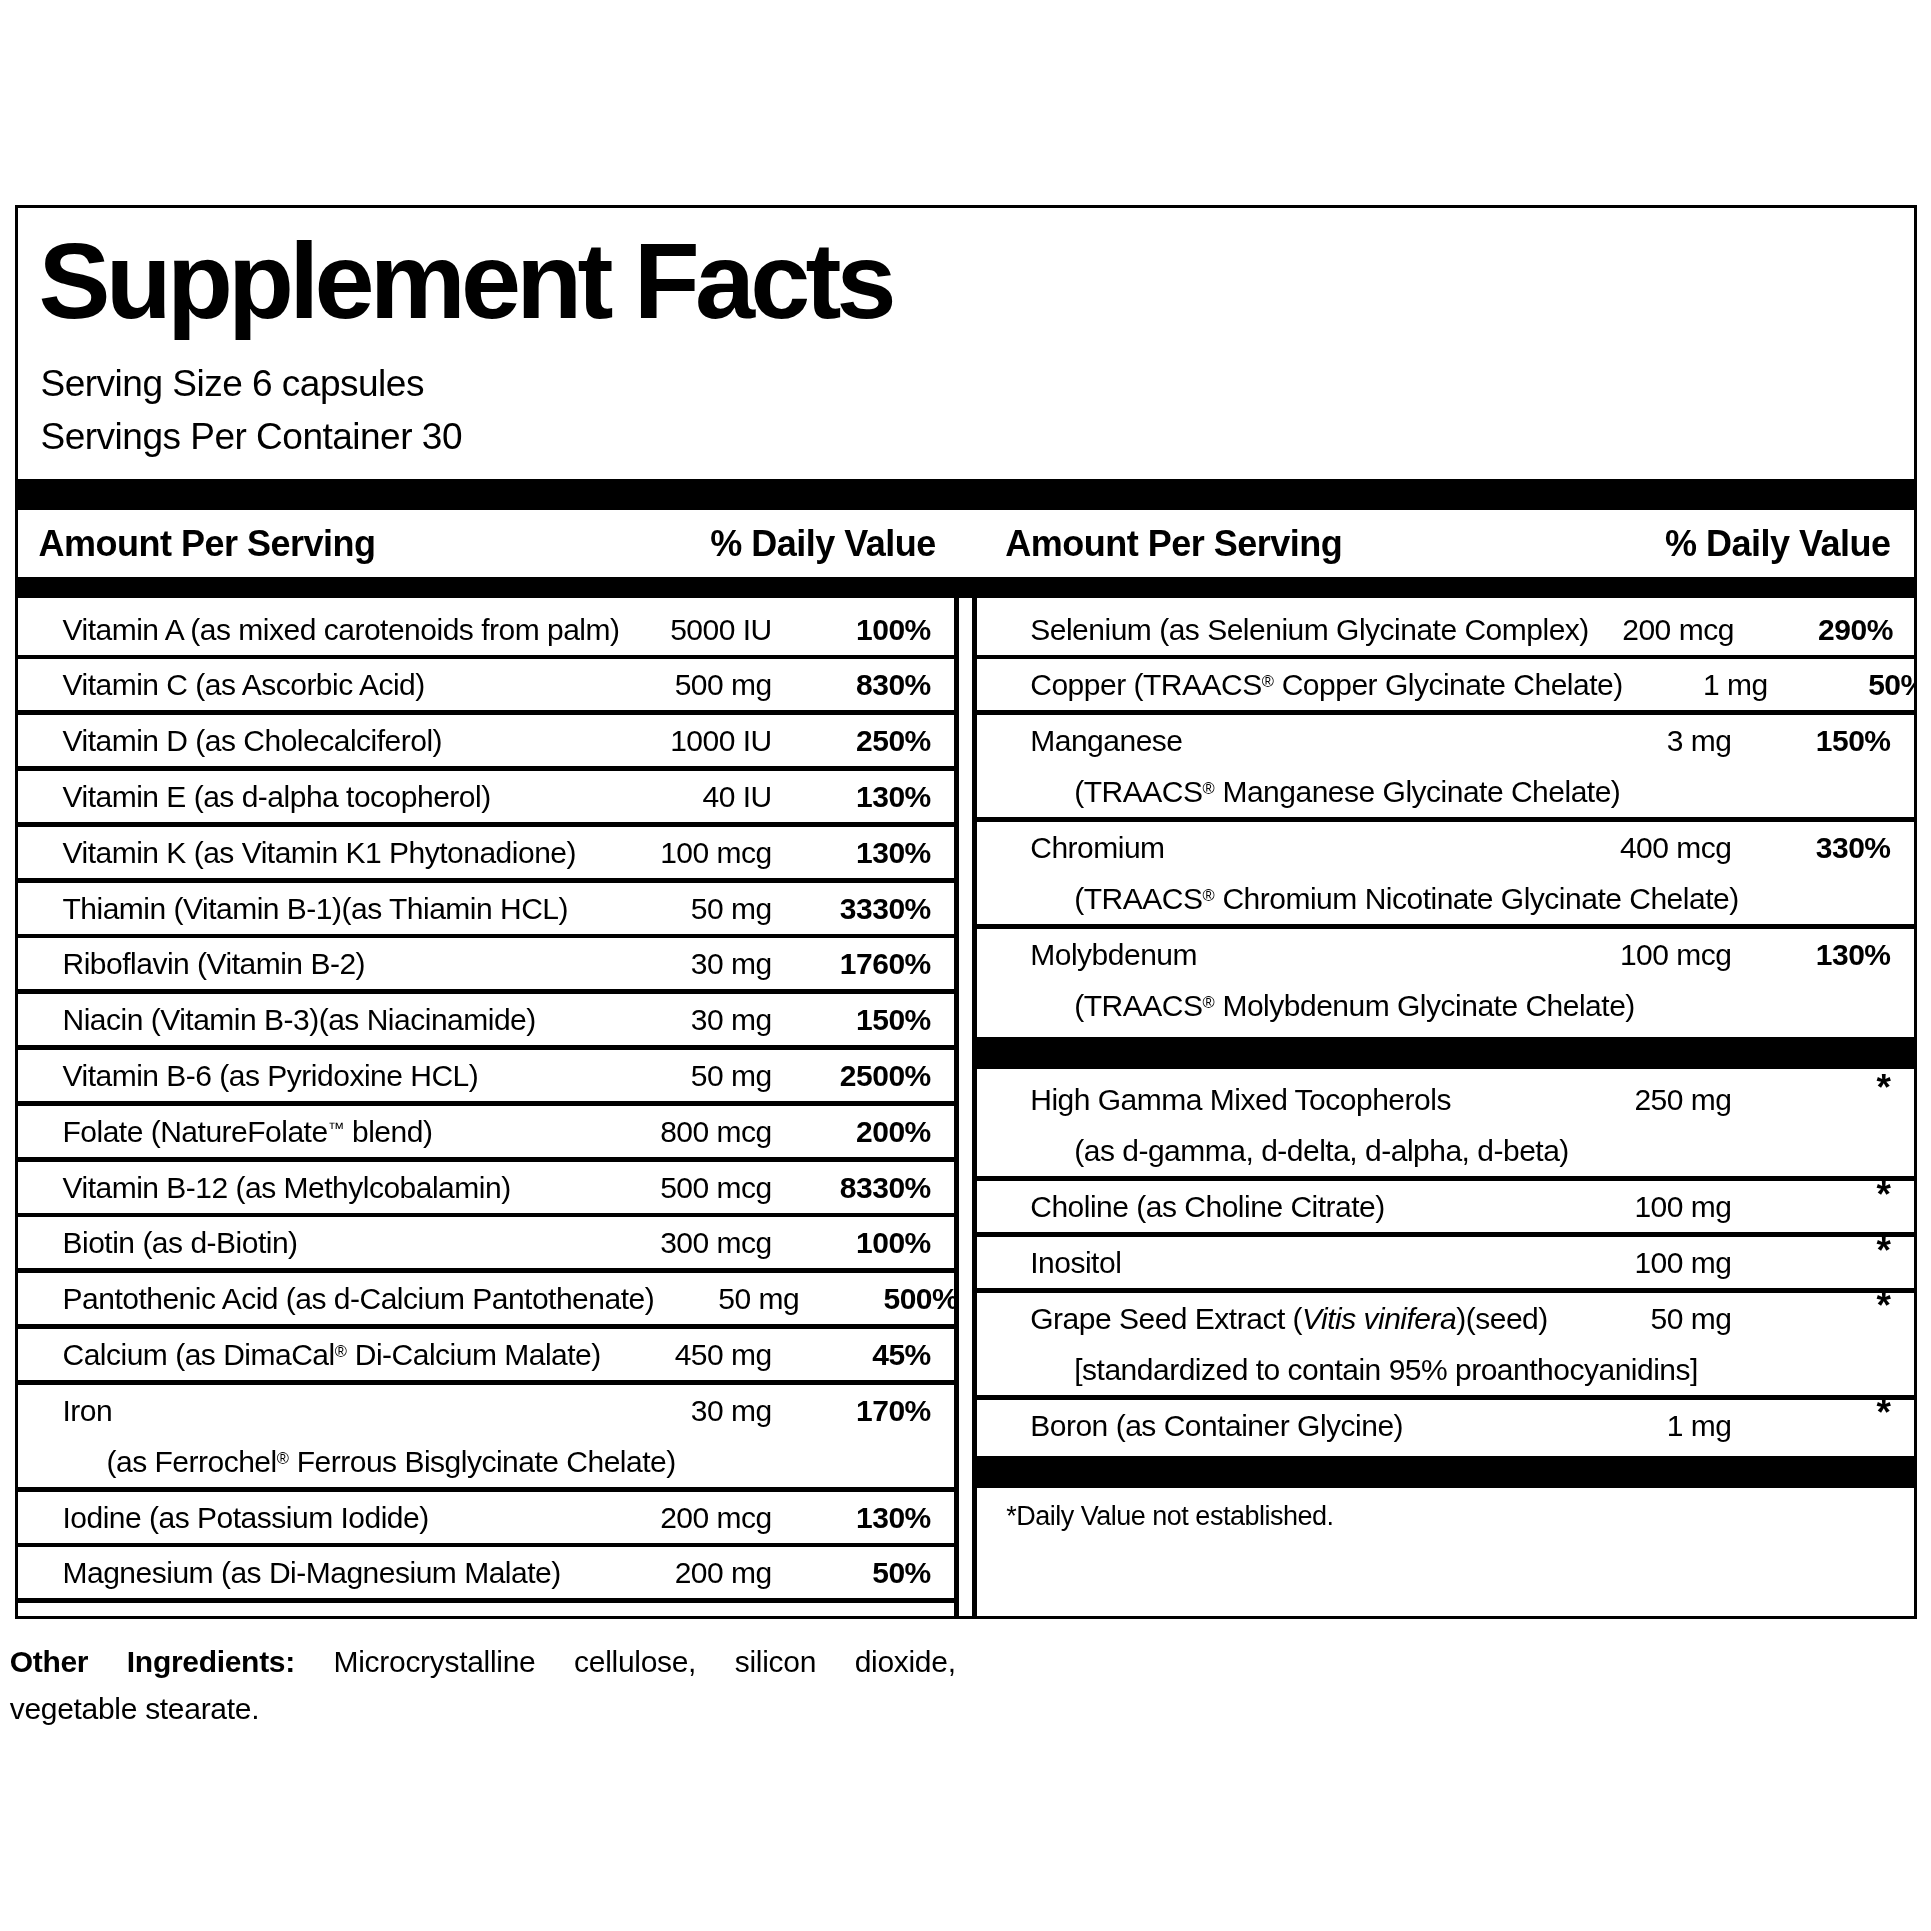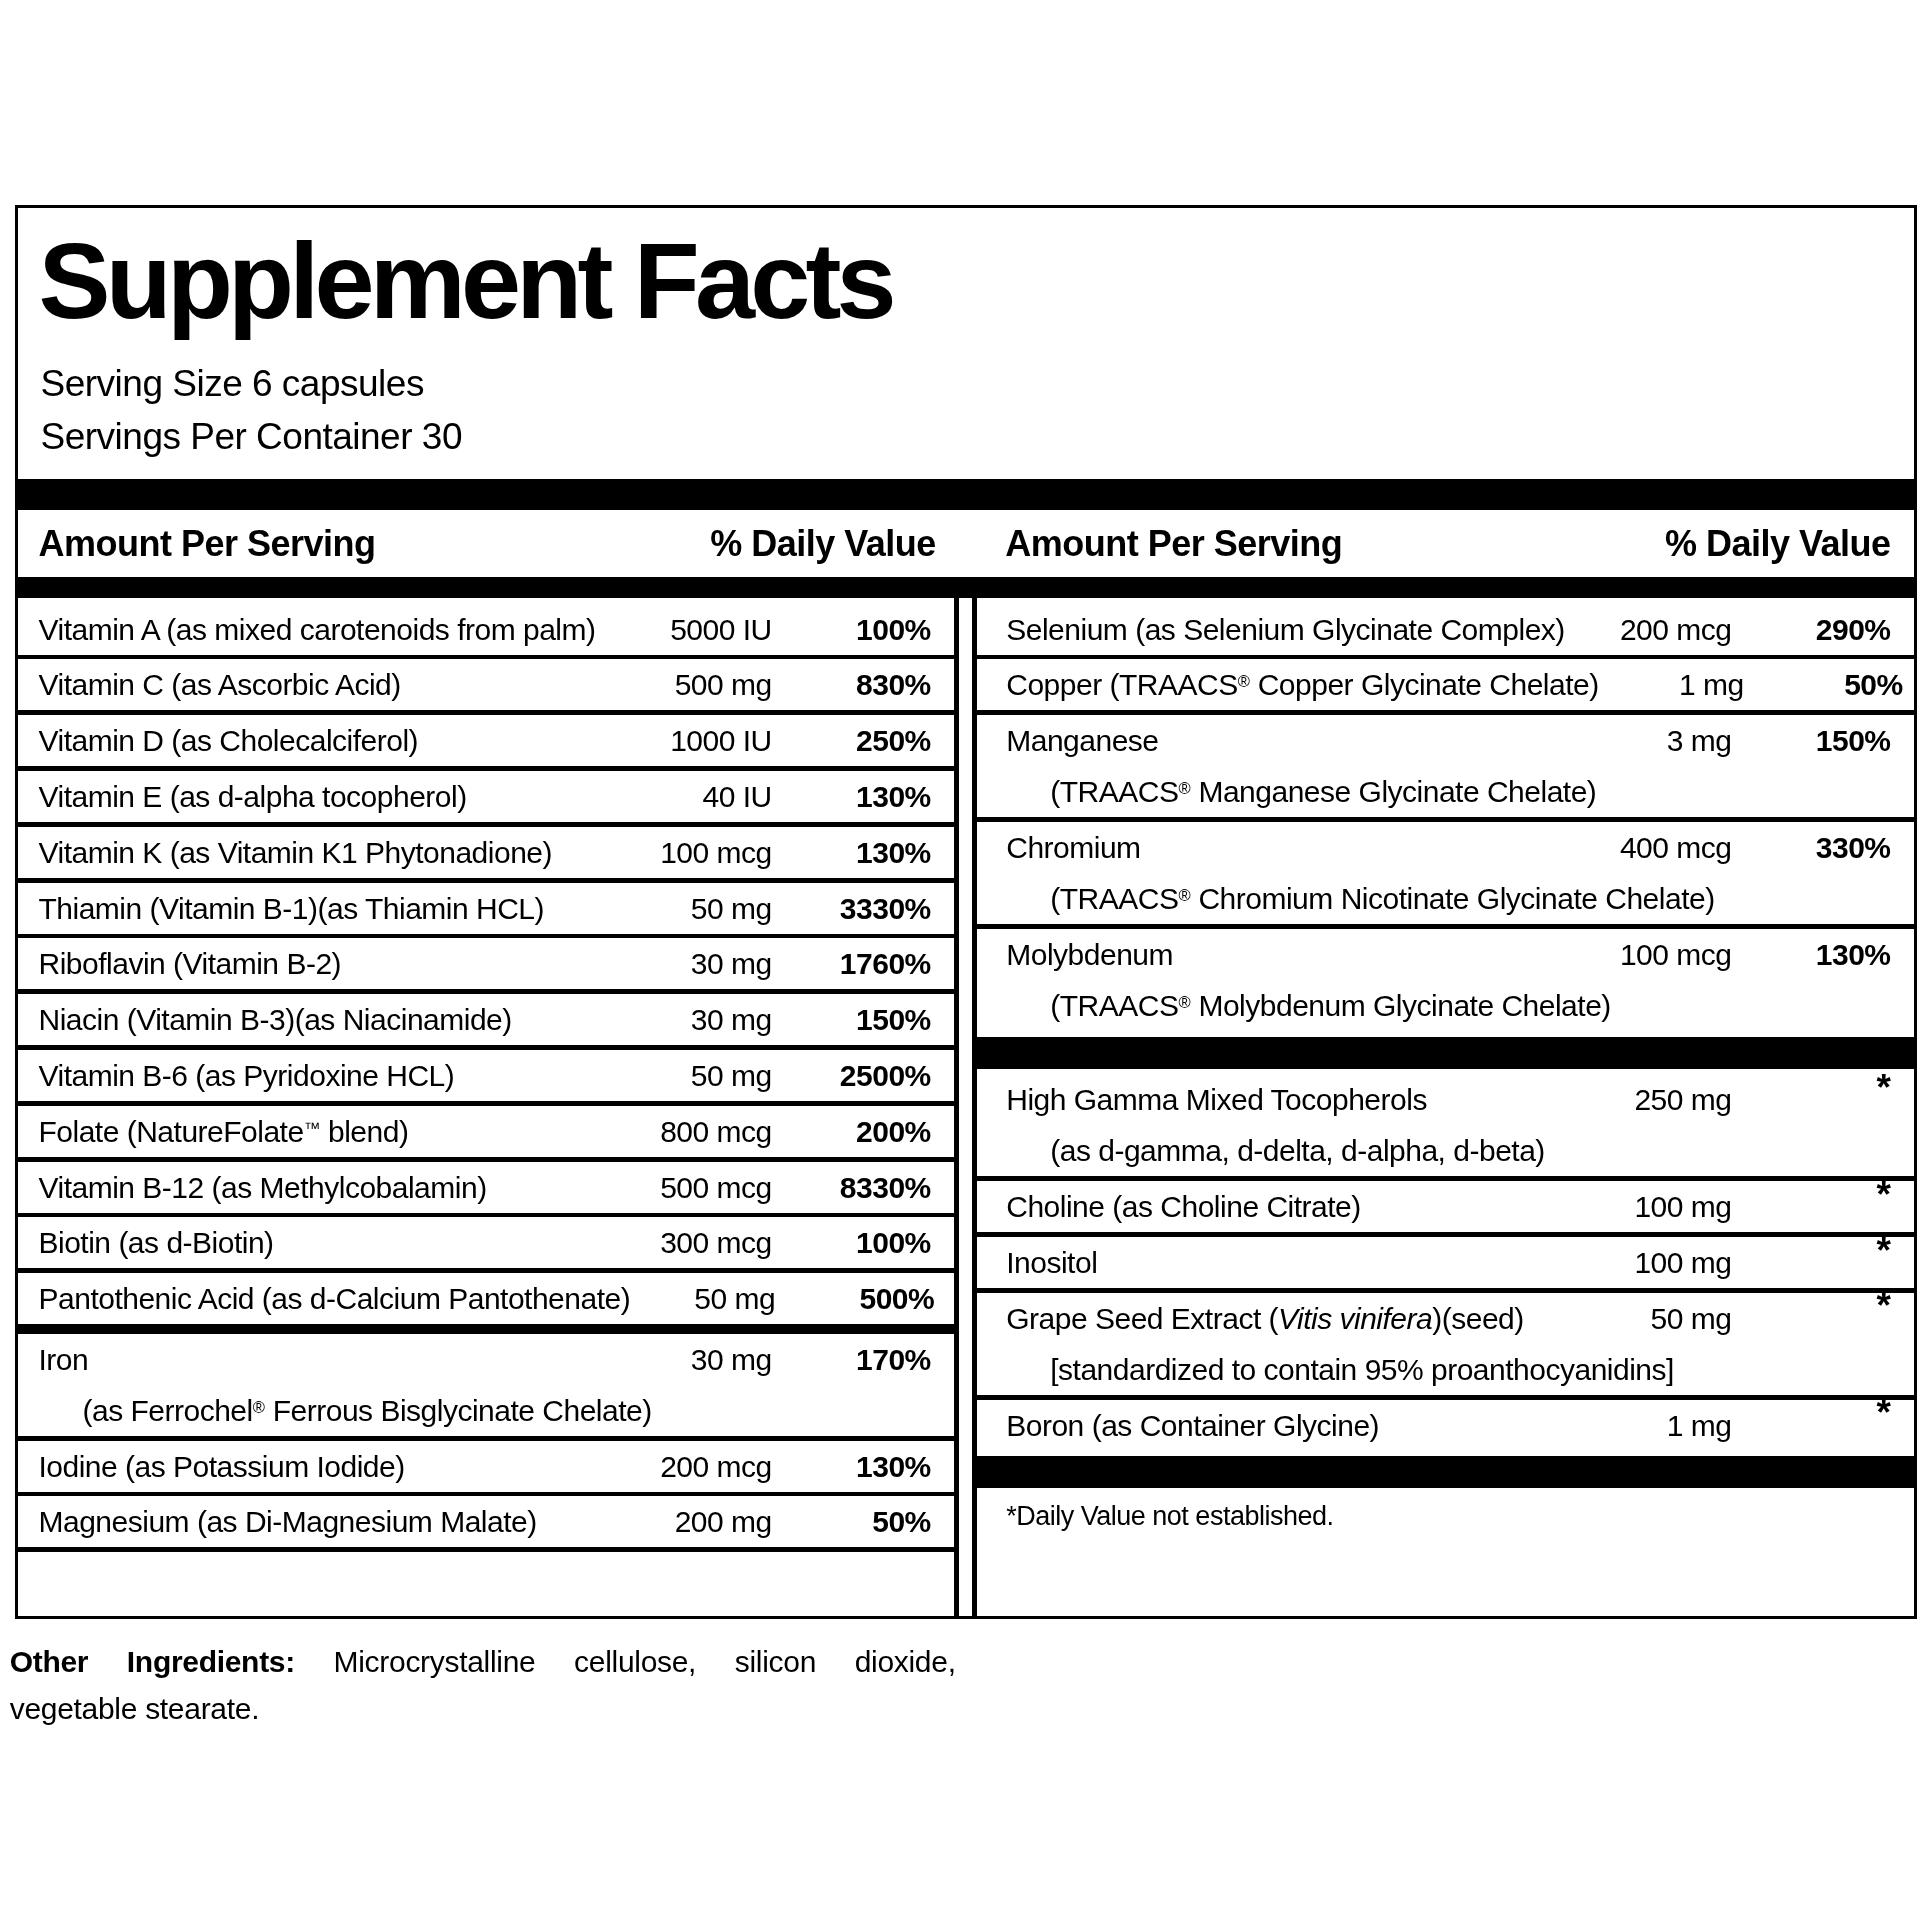--- a/index.html
+++ b/index.html
@@ -79,21 +79,21 @@
   }
 
   .row {
     display: flex;
     align-items: center;
     min-height: 51px;
     font-size: 30px;
     letter-spacing: -0.5px;
     line-height: 1.1;
   }
-  .row .nm { flex: 1 1 auto; white-space: nowrap; }
+  .row .nm { flex: 1 1 auto; white-space: nowrap; margin-left: 24px; }
   .row .amt { flex: none; width: 145px; text-align: right; white-space: nowrap; }
   .row .dv  { flex: none; width: 159px; text-align: right; white-space: nowrap; font-weight: bold; }
   .row.sub { padding-left: 44px; }
   .dv-ast { position: relative; top: -11.6px; font-size: 37px; }
 
   .rule { height: 4.8px; background: #000; margin: 0 -23px 0 -21px; flex: none; }
   .table.right .rule { margin: 0 -23px 0 -29px; }
 
   .section-bar { height: 32px; background: #000; margin: 5.8px -23px 5.8px -29px; }
 
@@ -213,20 +213,25 @@
           <span class="amt">300 mcg</span>
           <span class="dv">100%</span>
         </div>
         <div class="rule"></div>
         <div class="row">
           <span class="nm">Pantothenic Acid (as d-Calcium Pantothenate)</span>
           <span class="amt">50 mg</span>
           <span class="dv">500%</span>
         </div>
         <div class="rule"></div>
+        <div class="row">
+          <span class="nm">Calcium (as DimaCal<span class="rsym">®</span> Di-Calcium Malate)</span>
+          <span class="amt">450 mg</span>
+          <span class="dv">45%</span>
+        </div>
         <div class="rule"></div>
         <div class="row">
           <span class="nm">Iron</span>
           <span class="amt">30 mg</span>
           <span class="dv">170%</span>
         </div>
         <div class="row sub">
           <span class="nm">(as Ferrochel<span class="rsym">®</span> Ferrous Bisglycinate Chelate)</span>
         </div>
         <div class="rule"></div>

